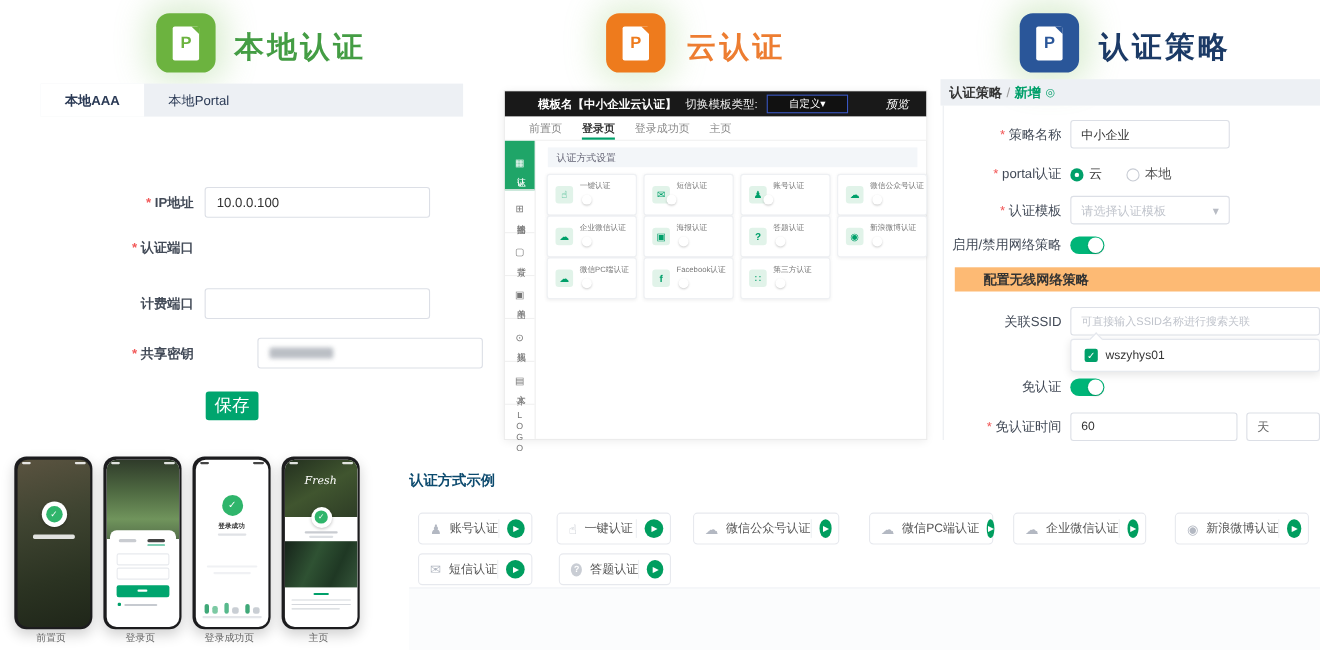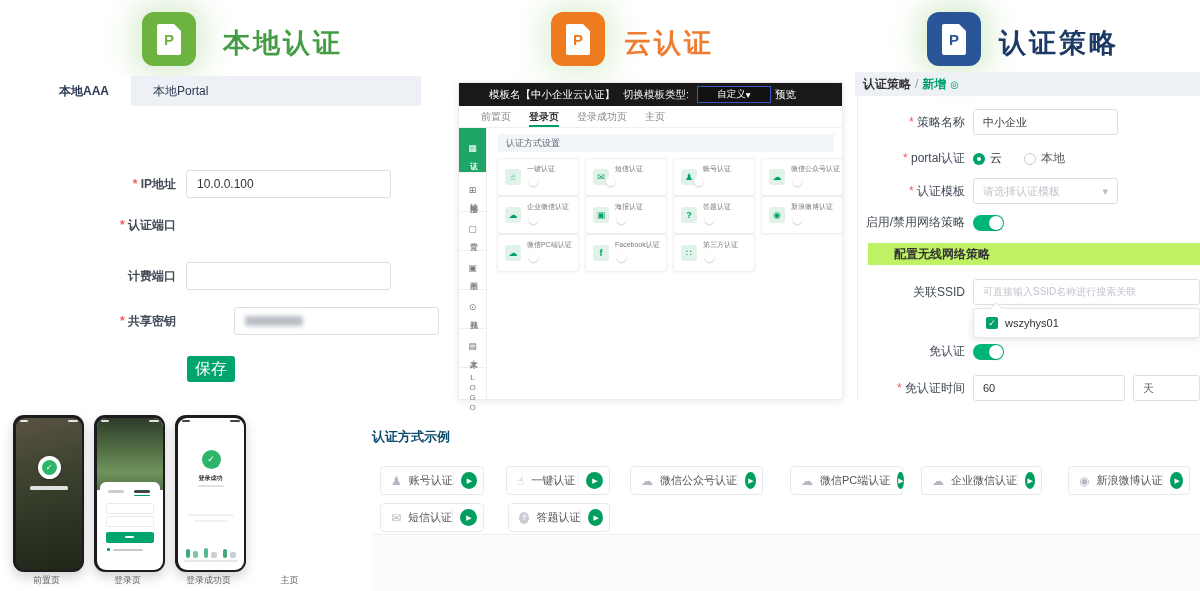--- a/index.html
+++ b/index.html
@@ -31,25 +31,25 @@
            font-size:12px;color:#333;display:flex;align-items:center;padding:0 10px;box-sizing:border-box;}
   .redacted-bar{width:58px;height:10px;background:#a9aeb6;border-radius:2px;filter:blur(2px);opacity:.8;}
   .save-btn{left:187px;top:356px;width:48px;height:26px;background:#00a56e;color:#fff;border:none;
             border-radius:3px;font-size:16px;display:flex;align-items:center;justify-content:center;cursor:pointer;}
 
   
   .editor{left:458px;top:82px;width:385px;height:318px;background:#fff;border:1px solid #ececec;
           box-shadow:0 2px 8px rgba(0,0,0,.08);box-sizing:border-box;}
   .ed-topbar{position:absolute;left:0;top:0;width:100%;height:23px;background:#191919;color:#fff;
              display:flex;align-items:center;font-size:10.5px;box-sizing:border-box;padding-left:30px;}
-  .ed-name{font-weight:normal;}
+  .ed-name{font-weight:bold;}
   .ed-switch-label{margin-left:8px;color:#eee;}
   .ed-select{margin-left:8px;width:64px;height:15px;border:1px solid #3a57c4;background:#111;color:#fff;
              font-size:9.5px;display:flex;align-items:center;justify-content:center;padding:0 4px;cursor:pointer;}
-  .ed-preview{margin-left:4px;cursor:pointer;}
+  .ed-preview{margin-left:34px;cursor:pointer;font-style:italic;}
   .ed-tabs{position:absolute;left:0;top:23px;width:100%;height:22px;background:#fff;border-bottom:1px solid #f0f0f0;
            display:flex;align-items:center;font-size:10px;color:#888;box-sizing:border-box;padding-left:22px;}
   .ed-tab{margin-right:18px;position:relative;height:100%;display:flex;align-items:center;cursor:pointer;}
   .ed-tab[data-on="true"]{color:#333;font-weight:bold;}
   .ed-tab[data-on="true"]::after{content:"";position:absolute;bottom:0;left:0;right:0;height:2px;background:#00a06a;}
   .ed-sidebar{position:absolute;left:0;top:45px;width:27px;bottom:0;border-right:1px solid #eee;background:#fff;}
   .sb-item{height:38px;border-bottom:1px solid #f0f0f0;display:flex;flex-direction:column;align-items:center;
            justify-content:center;color:#777;cursor:pointer;}
   .sb-item[data-on="true"]{background:#1fa568;color:#fff;height:44px;}
   .sb-ic{font-size:9px;line-height:10px;}
@@ -97,21 +97,21 @@
   .rp-label{width:112px;text-align:right;font-size:12px;color:#424a57;padding-right:8px;}
   .rp-label[data-req="true"]::before{content:"* ";color:#f25a5a;}
   .rp-input{height:26px;border:1px solid #dcdfe6;border-radius:3px;background:#fff;font-size:11px;color:#333;
             display:flex;align-items:center;padding:0 9px;box-sizing:border-box;}
   .placeholder{color:#c0c4cc;}
   .radio{width:12px;height:12px;border-radius:50%;border:1px solid #c8ccd4;background:#fff;position:relative;
          margin-right:5px;cursor:pointer;box-sizing:border-box;}
   .radio[data-on="true"]{border:none;background:#00a06a;}
   .radio[data-on="true"]::after{content:"";position:absolute;width:4px;height:4px;border-radius:50%;background:#fff;
          left:4px;top:4px;}
-  .rp-secbar{left:868px;top:243px;width:332px;height:22px;background:#bef264;display:flex;align-items:center;
+  .rp-secbar{left:868px;top:243px;width:332px;height:22px;background:#fdba74;display:flex;align-items:center;
              font-size:12px;font-weight:bold;color:#333;padding-left:26px;box-sizing:border-box;}
   .ssid-drop{left:973px;top:308px;width:227px;height:30px;background:#fff;border:1px solid #e4e7ed;border-radius:3px;
              box-shadow:0 2px 8px rgba(0,0,0,.10);display:flex;align-items:center;padding-left:12px;
              box-sizing:border-box;cursor:pointer;}
   .ssid-drop::before{content:"";position:absolute;top:-5px;left:18px;width:8px;height:8px;background:#fff;
              border-left:1px solid #e4e7ed;border-top:1px solid #e4e7ed;transform:rotate(45deg);}
   .cbx{width:12px;height:12px;border-radius:2px;background:#00a06a;color:#fff;font-size:9px;display:flex;
        align-items:center;justify-content:center;margin-right:7px;}
   .unit-box{height:26px;border:1px solid #dcdfe6;border-radius:3px;background:#fff;font-size:11px;color:#666;
             display:flex;align-items:center;padding-left:9px;box-sizing:border-box;}
@@ -164,21 +164,21 @@
   .bottom-band{left:372px;top:534px;width:828px;height:57px;background:#fbfcfd;border-top:1px solid #f0f2f5;}
 </style>
 </head>
 <body>
 
 <div id="app">
 
   <div class="abs hero-icon hi-green" style="left:142px;top:12px;">
     <div class="page-glyph">P</div>
   </div>
-  <div class="abs hero-title t-green" style="left:223px;top:25px;">本地认证</div>
+  <div class="abs hero-title t-green" style="left:213px;top:25px;">本地认证</div>
 
   <div class="abs lp-tabbar">
     <div class="lp-tab" data-on="true">
         <span>本地AAA</span>
       </div>
     <div class="lp-tab" data-on="false">
         <span>本地Portal</span>
       </div>
   </div>
 
@@ -440,20 +440,41 @@
       <div class="bar" style="left:16px;top:102px;width:34px;height:2px;background:#f0f1f4;"></div>
       <div class="fig" style="left:8px;width:4px;height:9px;background:#3fa878;"></div>
       <div class="fig" style="left:15px;width:5px;height:7px;background:#7cc9a3;"></div>
       <div class="fig" style="left:26px;width:4px;height:10px;background:#57b98c;"></div>
       <div class="fig" style="left:33px;width:6px;height:6px;background:#c9ced4;"></div>
       <div class="fig" style="left:45px;width:4px;height:9px;background:#3fa878;"></div>
       <div class="fig" style="left:52px;width:6px;height:6px;background:#c9ced4;"></div>
       <div class="bar" style="left:6px;bottom:8px;width:54px;height:1.5px;background:#e4e6ea;"></div>
     </div>
   </div>
+  <div class="phone" style="left:256px;">
+    <div class="screen">
+      <div class="p4-photo1">
+        <div class="fresh">Fresh</div>
+      </div>
+      <div class="sb-dark">
+          <i class="sb-t"></i>
+          <i class="sb-s"></i>
+        </div>
+      <div class="badge" style="left:24px;top:43px;width:19px;height:19px;">
+        <div class="badge-in" style="width:12px;height:12px;font-size:7px;">✓</div>
+      </div>
+      <div class="bar" style="left:18px;top:65px;width:30px;height:2px;background:#c9ccd1;"></div>
+      <div class="bar" style="left:22px;top:69.5px;width:22px;height:2px;background:#dcdfe3;"></div>
+      <div class="p4-photo2"></div>
+      <div class="bar" style="left:26px;top:121px;width:14px;height:2px;background:#00a06a;"></div>
+      <div class="bar" style="left:6px;top:127px;width:54px;height:1.5px;background:#d4d7dc;"></div>
+      <div class="bar" style="left:6px;top:131px;width:54px;height:1.5px;background:#d4d7dc;"></div>
+      <div class="bar" style="left:6px;top:135px;width:44px;height:1.5px;background:#d4d7dc;"></div>
+    </div>
+  </div>
   <div class="phone-caption" style="left:11px;">前置页</div>
   <div class="phone-caption" style="left:92px;">登录页</div>
   <div class="phone-caption" style="left:173px;">登录成功页</div>
   <div class="phone-caption" style="left:254px;">主页</div>
 
   <div class="abs ex-title">认证方式示例</div>
 
   <div class="ex-btn" style="left:380px;top:466px;width:104px;">
     <span class="ex-ic ig" data-icon="user"></span>
     <span class="ex-label">账号认证</span>

